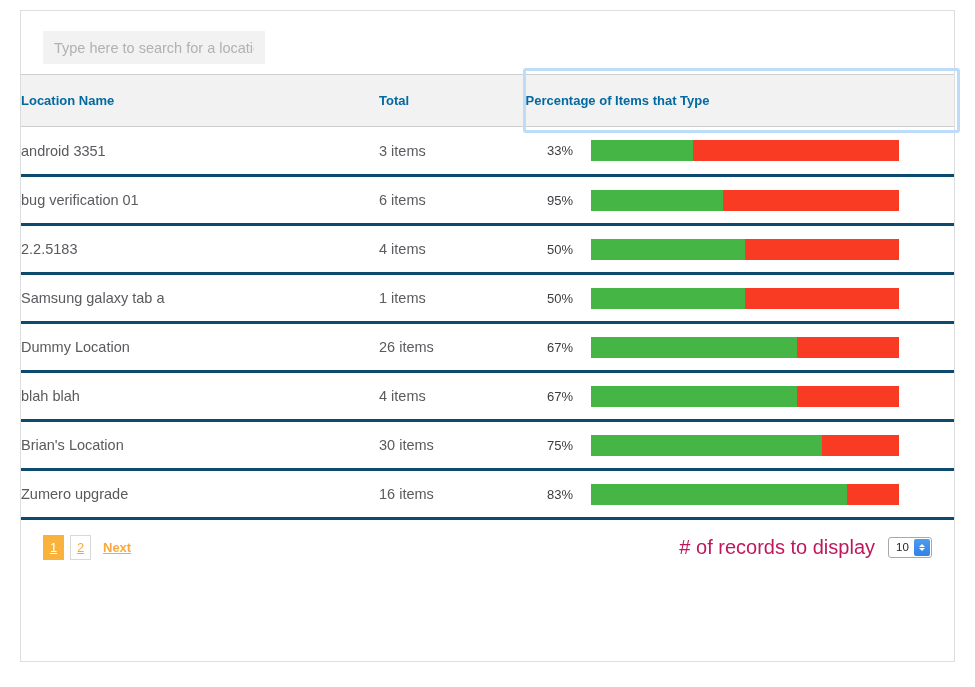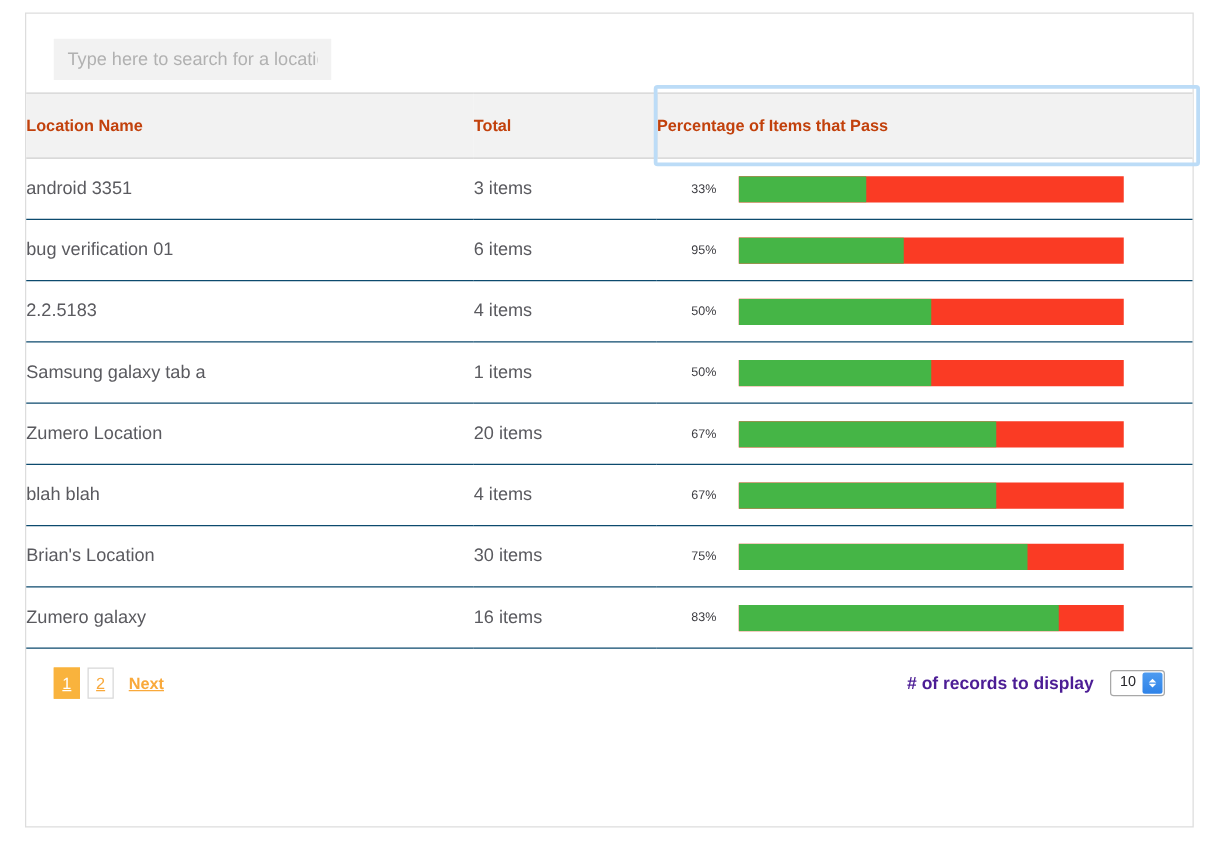--- a/index.html
+++ b/index.html
@@ -57,21 +57,21 @@
   }
   table.grid thead tr {
     background: #f2f2f2;
   }
   table.grid thead th {
     height: 52px;
     padding: 0;
     text-align: left;
     font-size: 13px;
     font-weight: bold;
-    color: #c2410c;
+    color: #0369a1;
     border-top: 1px solid #cfcfcf;
     border-bottom: 1px solid #cfcfcf;
     box-sizing: border-box;
     vertical-align: middle;
     margin-top: 36px;
   }
   .col-name  { width: 358px; }
   .col-total { width: 146px; }
   .col-pct   { width: auto; }
 
@@ -95,41 +95,41 @@
     pointer-events: none;
   }
   th.th-pct .th-pct-label {
     position: relative;
     z-index: 2;
   }
 
   table.grid tbody td {
     height: 49px;
     padding: 0;
-    border-bottom: 1px solid #0c4a6e;
+    border-bottom: 3px solid #0c4a6e;
     font-size: 14.5px;
     color: #5a5a5f;
     vertical-align: middle;
     box-sizing: border-box;
   }
   tbody td.cell-name  { padding-left: 22px; }
   tbody td.cell-total { padding-left: 0; color: #5a5a5f; }
 
   tbody td.cell-bar {
     padding: 0;
   }
   .bar-flex {
     display: flex;
     align-items: center;
   }
   .pct-label {
     width: 66px;
     flex: 0 0 66px;
     text-align: right;
-    font-size: 10px;
+    font-size: 13px;
     color: #3c3c41;
     padding-right: 18px;
     box-sizing: border-box;
   }
   .bar-track {
     flex: 0 0 308px;
     width: 308px;
     height: 21px;
     background: #fa3b24;
     overflow: hidden;
@@ -181,23 +181,22 @@
     font-weight: bold;
     margin-left: 4px;
   }
 
   .records {
     display: flex;
     align-items: center;
     gap: 13px;
   }
   .records-label {
-    font-size: 14px;
-    color: #4c1d95;
-    font-weight: bold;
+    font-size: 20px;
+    color: #be185d;
   }
   .sel {
     position: relative;
     width: 44px;
     height: 21px;
     background: #ffffff;
     border: 1px solid #a8a8a8;
     border-radius: 3px;
     box-sizing: border-box;
     display: flex;
@@ -246,21 +245,21 @@
       <col class="col-name">
       <col class="col-total">
       <col class="col-pct">
     </colgroup>
     <thead>
       <tr>
         <th class="th-name">Location Name</th>
         <th class="th-total">Total</th>
         <th class="th-pct">
           <span class="focus-ring"></span>
-          <span class="th-pct-label">Percentage of Items that Pass</span>
+          <span class="th-pct-label">Percentage of Items that Type</span>
         </th>
       </tr>
     </thead>
     <tbody id="tbody">
         <tr>
           <td class="cell-name">android 3351</td>
           <td class="cell-total">3 items</td>
           <td class="cell-bar">
             <div class="bar-flex">
               <span class="pct-label">33%</span>
@@ -300,22 +299,22 @@
           <td class="cell-bar">
             <div class="bar-flex">
               <span class="pct-label">50%</span>
               <div class="bar-track" style="background: rgb(250, 59, 36);">
                 <div class="bar-fill" style="background: rgb(69, 181, 70); width: 50%;"></div>
               </div>
             </div>
           </td>
         </tr>
         <tr>
-          <td class="cell-name">Zumero Location</td>
-          <td class="cell-total">20 items</td>
+          <td class="cell-name">Dummy Location</td>
+          <td class="cell-total">26 items</td>
           <td class="cell-bar">
             <div class="bar-flex">
               <span class="pct-label">67%</span>
               <div class="bar-track" style="background: rgb(250, 59, 36);">
                 <div class="bar-fill" style="background: rgb(69, 181, 70); width: 67%;"></div>
               </div>
             </div>
           </td>
         </tr>
         <tr>
@@ -336,21 +335,21 @@
           <td class="cell-bar">
             <div class="bar-flex">
               <span class="pct-label">75%</span>
               <div class="bar-track" style="background: rgb(250, 59, 36);">
                 <div class="bar-fill" style="background: rgb(69, 181, 70); width: 75%;"></div>
               </div>
             </div>
           </td>
         </tr>
         <tr>
-          <td class="cell-name">Zumero galaxy</td>
+          <td class="cell-name">Zumero upgrade</td>
           <td class="cell-total">16 items</td>
           <td class="cell-bar">
             <div class="bar-flex">
               <span class="pct-label">83%</span>
               <div class="bar-track" style="background: rgb(250, 59, 36);">
                 <div class="bar-fill" style="background: rgb(69, 181, 70); width: 83%;"></div>
               </div>
             </div>
           </td>
         </tr>

